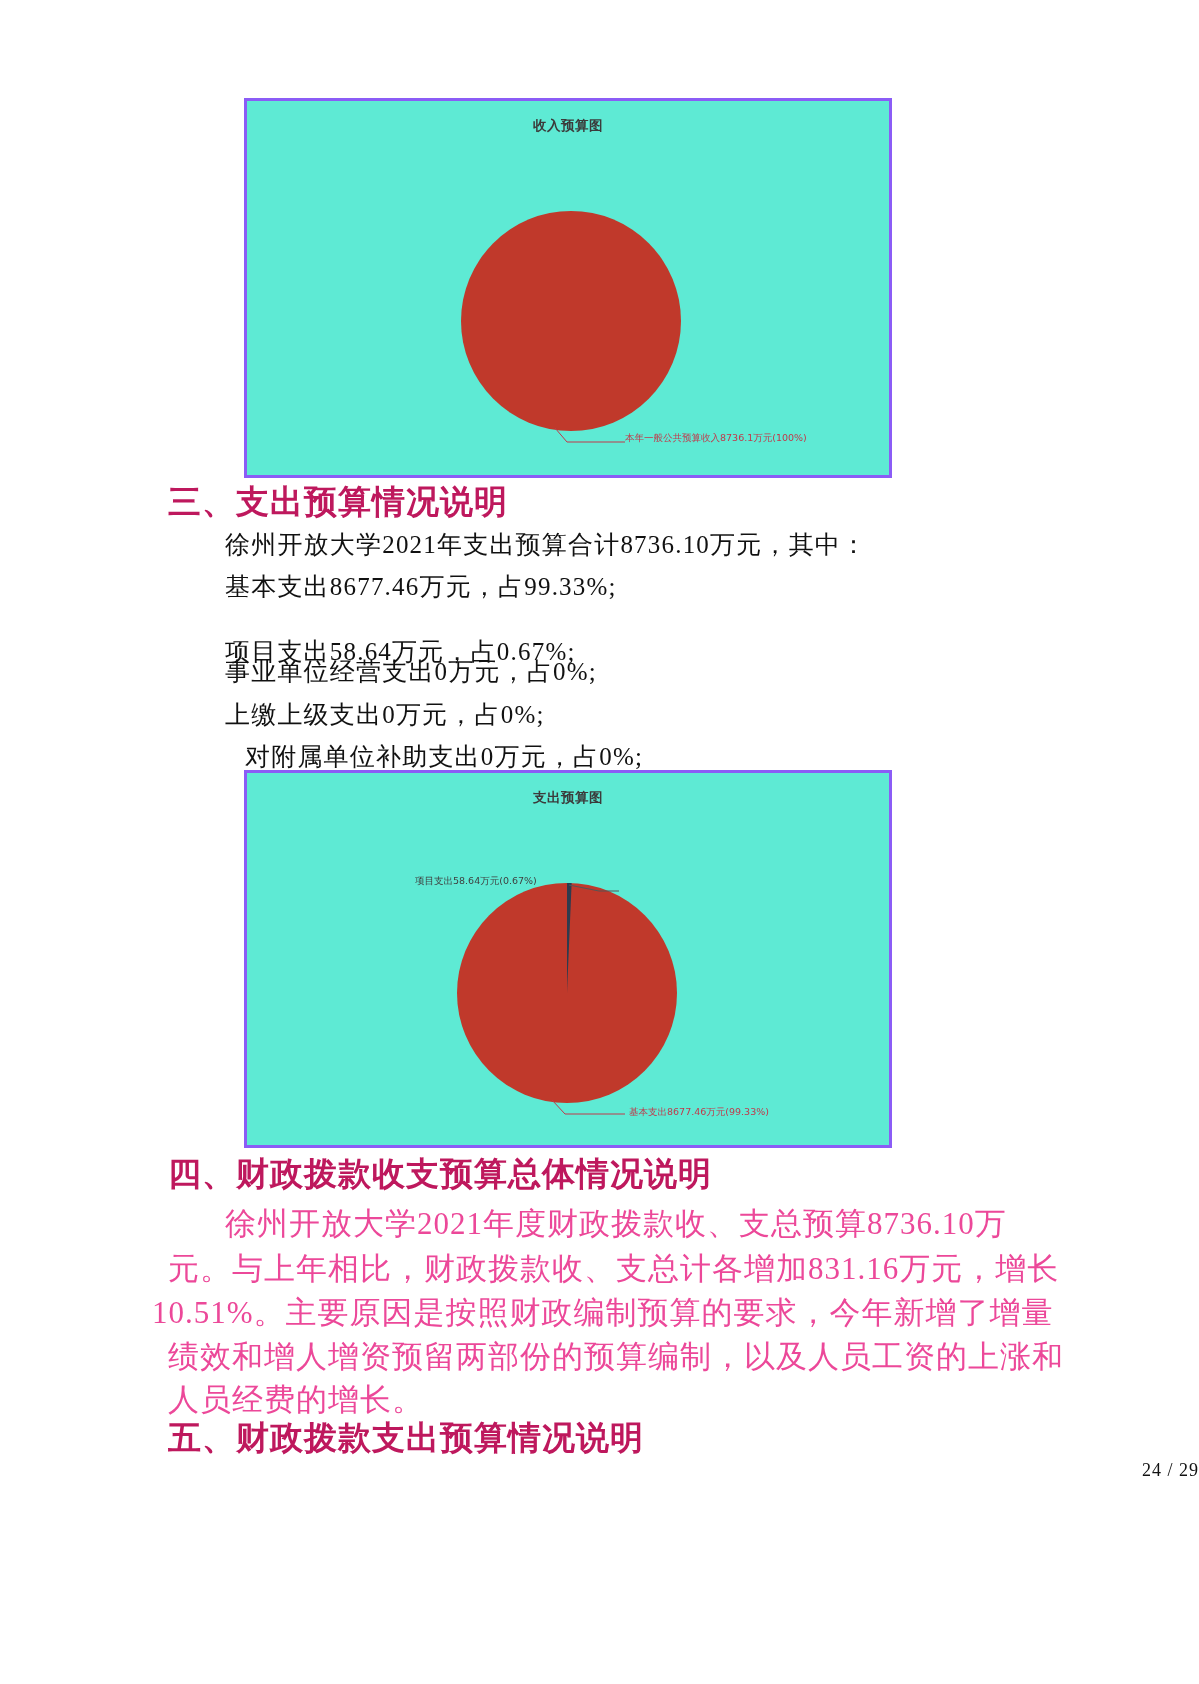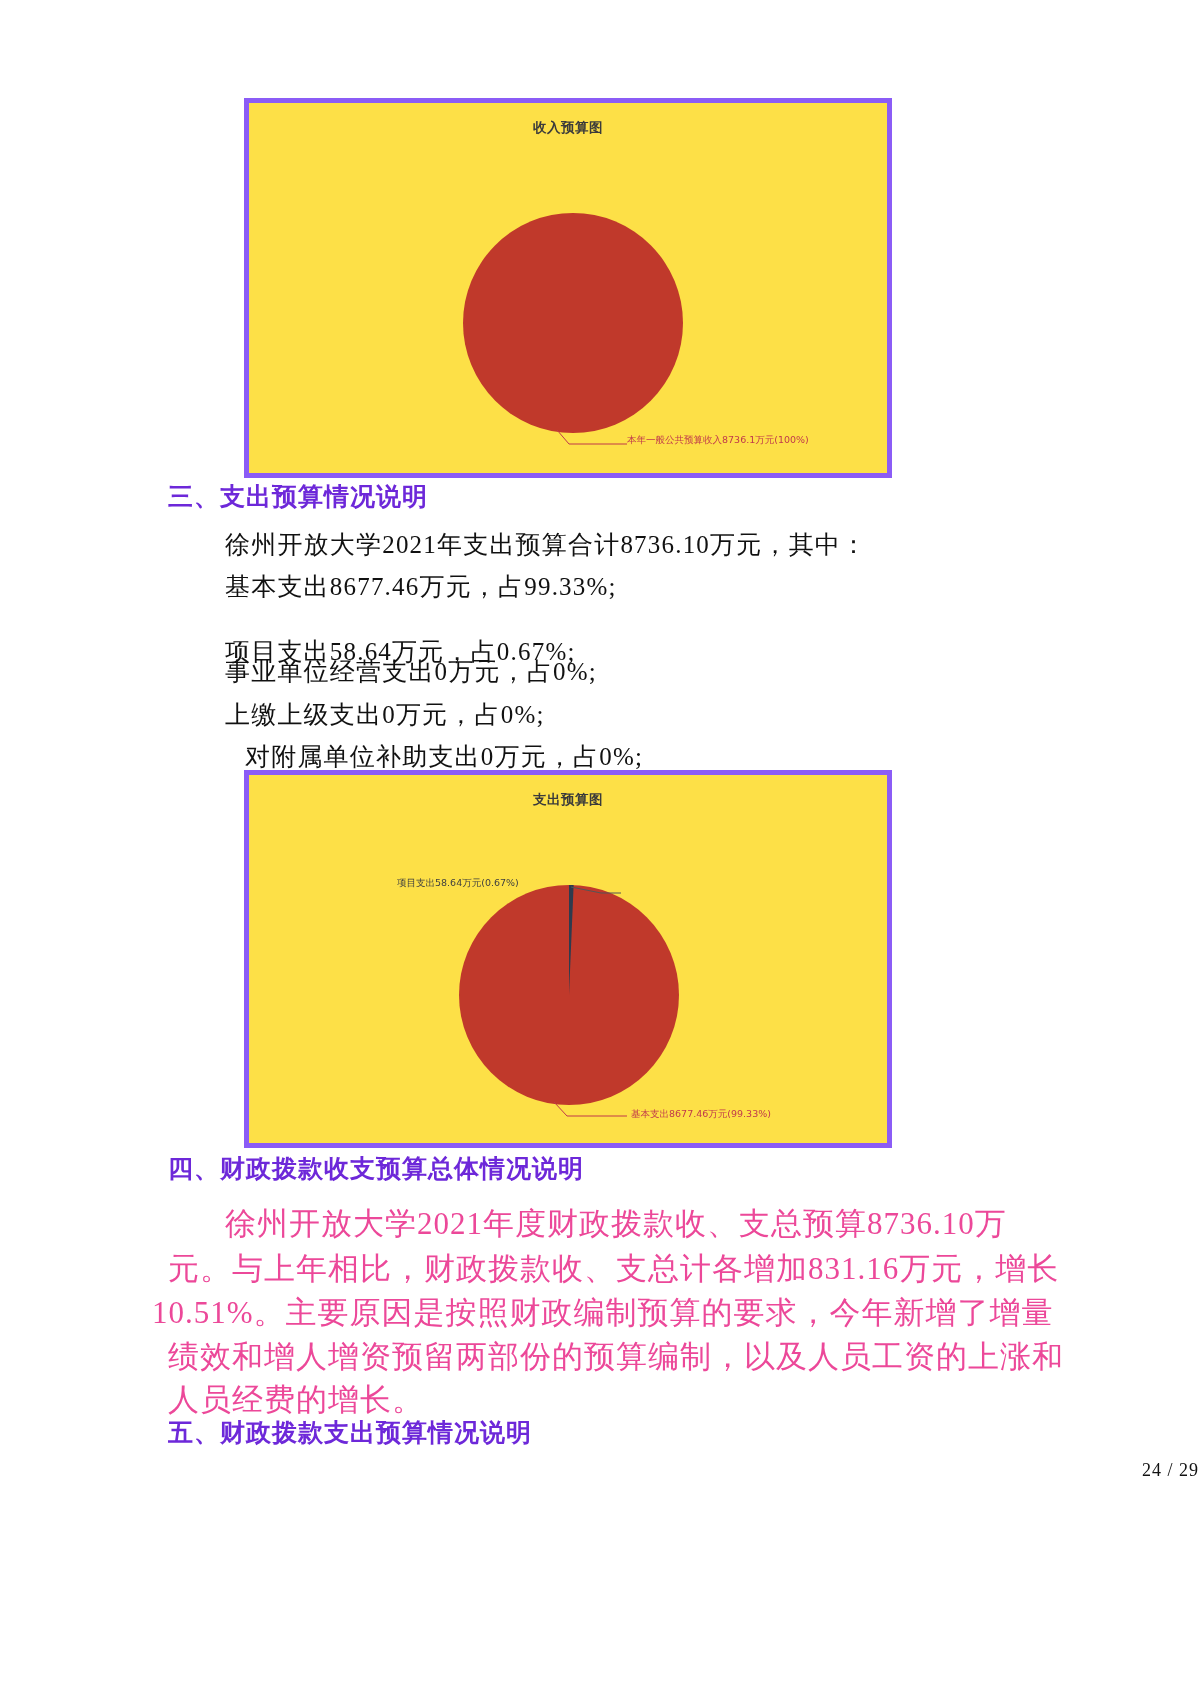--- a/index.html
+++ b/index.html
@@ -19,22 +19,22 @@
   .page {
     position: absolute;
     left: 0; top: 0;
     width: 1199px;
     height: 1684px;
   }
 
   
   .chart-frame {
     position: absolute;
-    border: 5px solid #8b5cf6;
-    background: #fde047;
+    border: 3px solid #8b5cf6;
+    background: #5eead4;
     box-sizing: border-box;
   }
   #chart-income {
     left: 244px;
     top: 98px;
     width: 648px;
     height: 380px;
   }
   #chart-expense {
     left: 244px;
@@ -66,21 +66,21 @@
   .pie-svg { position: absolute; left: 0; top: 0; }
 
   .pie-label {
     position: absolute;
     font-family: "DejaVu Sans", "Liberation Sans", sans-serif;
     font-size: 9.5px;
     white-space: nowrap;
     letter-spacing: 0px;
   }
   .pie-label.red { color: #c0394b; }
-  .pie-label.dark { color: #3f3f3f; }
+  .pie-label.dark { color: #3f3f3f; margin-left: 20px; }
 
   
   #income-label {
     left: 378px;
     top: 331px;
   }
   
   #expense-label-project {
     left: 148px;
     top: 102px;
@@ -88,23 +88,23 @@
   #expense-label-basic {
     left: 382px;
     top: 333px;
   }
 
   
   .heading {
     position: absolute;
     font-family: Liberation Mono, monospace;
     font-weight: bold;
-    font-size: 25px;
+    font-size: 33px;
     letter-spacing: 1px;
-    color: #6d28d9;
+    color: #be185d;
     white-space: nowrap;
   }
   .body-line {
     position: absolute;
     font-family: "Liberation Serif", "DejaVu Serif", serif;
     font-size: 25px;
     letter-spacing: 1.2px;
     color: #111;
     white-space: nowrap;
   }

